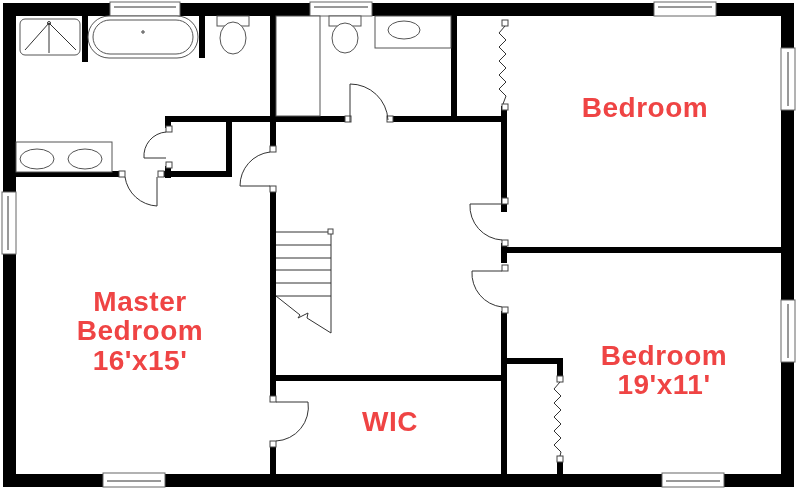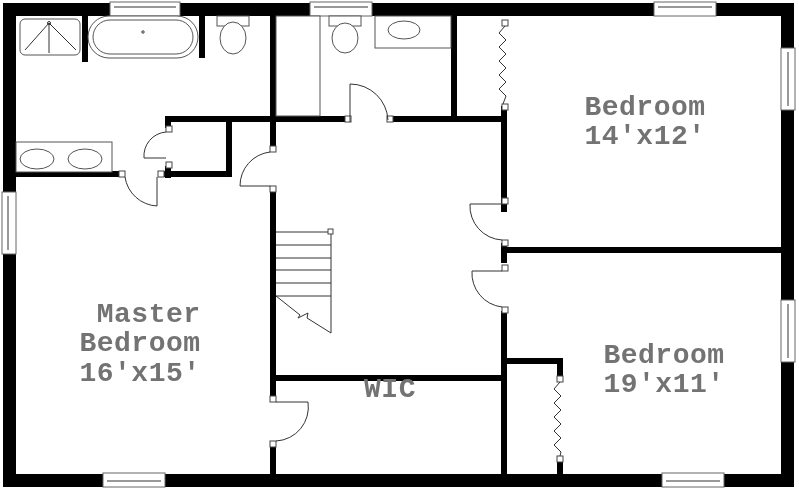--- a/index.html
+++ b/index.html
@@ -5,23 +5,23 @@
   html, body { margin: 0; padding: 0; background: #ffffff; }
   body { width: 799px; height: 494px; overflow: hidden; position: relative; }
   #plan { position: absolute; left: 0; top: 0; width: 799px; height: 494px; }
   .wall { fill: #000; }
   .thin { fill: none; stroke: #333; stroke-width: 1; }
   .thin-g { fill: #fff; stroke: #555; stroke-width: 1; }
   .jamb { fill: #fff; stroke: #444; stroke-width: 1; }
   .win { fill: #fff; stroke: #666; stroke-width: 1; }
   .label {
     position: absolute;
-    font-family: Liberation Mono, monospace;
+    font-family: Liberation Sans, sans-serif;
     font-weight: bold;
-    color: #737373;
+    color: #ef4444;
     text-align: center;
     line-height: 1.05;
     white-space: nowrap;
     transform: translateX(-50%);
   }
   .label span { display: block; }
   .big { font-size: 28px; letter-spacing: 0.5px; }
 </style>
 </head>
 <body>
@@ -158,29 +158,28 @@
     <line class="thin" x1="276" y1="283" x2="331" y2="283"></line>
     <line class="thin" x1="276" y1="296" x2="331" y2="296"></line>
     <line class="thin" x1="331" y1="232" x2="331" y2="333"></line>
     <rect class="jamb" x="328" y="229" width="5" height="5"></rect>
     <polyline class="thin" points="276,296 300,315 298,318 308,313 307,318 331,333"></polyline>
   </g>
 </svg>
 
 <div class="label big" style="left:645px; top:93px;">
   <span>Bedroom</span>
-  <span>14'x12'</span>
 </div>
 
-<div class="label big" style="left:140px; top:300px;text-align:right;">
+<div class="label big" style="left:140px; top:287px;">
   <span>Master</span>
   <span>Bedroom</span>
   <span>16'x15'</span>
 </div>
 
 <div class="label big" style="left:664px; top:341px;">
   <span>Bedroom</span>
   <span>19'x11'</span>
 </div>
 
-<div class="label big" style="left:390px; top:375px;">
+<div class="label big" style="left:390px; top:407px;">
   <span>WIC</span>
 </div>
 
 </body></html>

